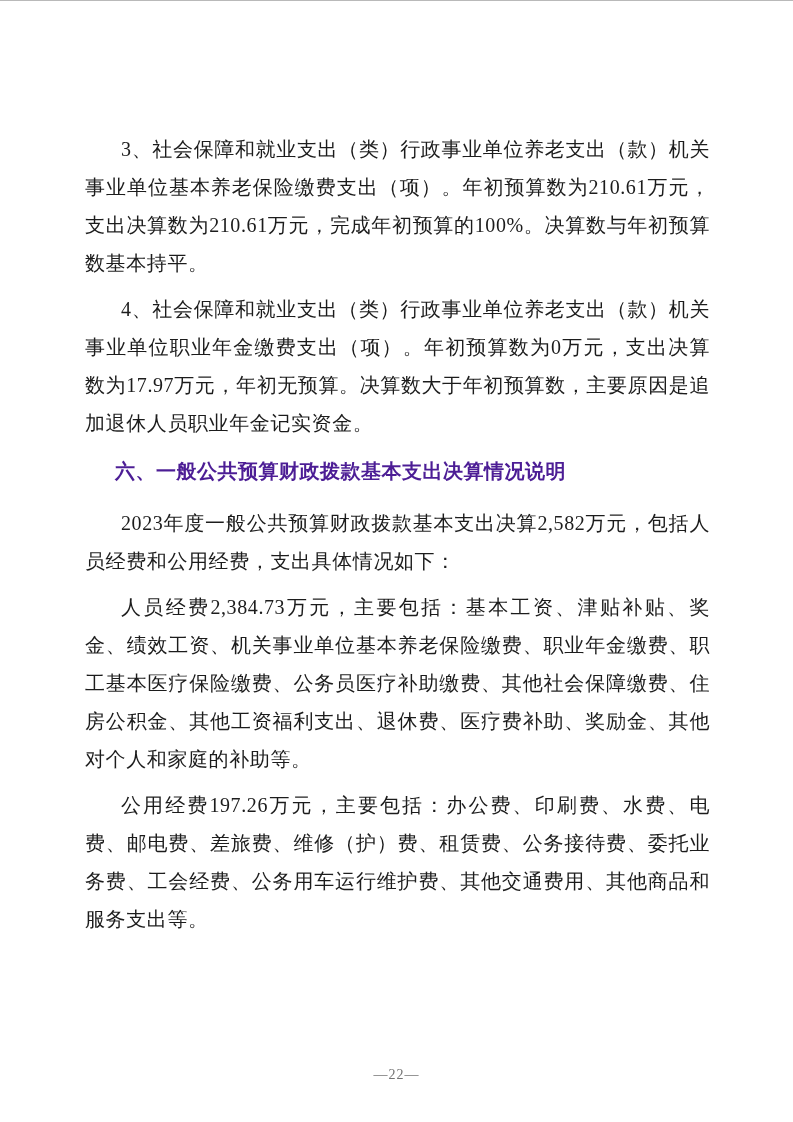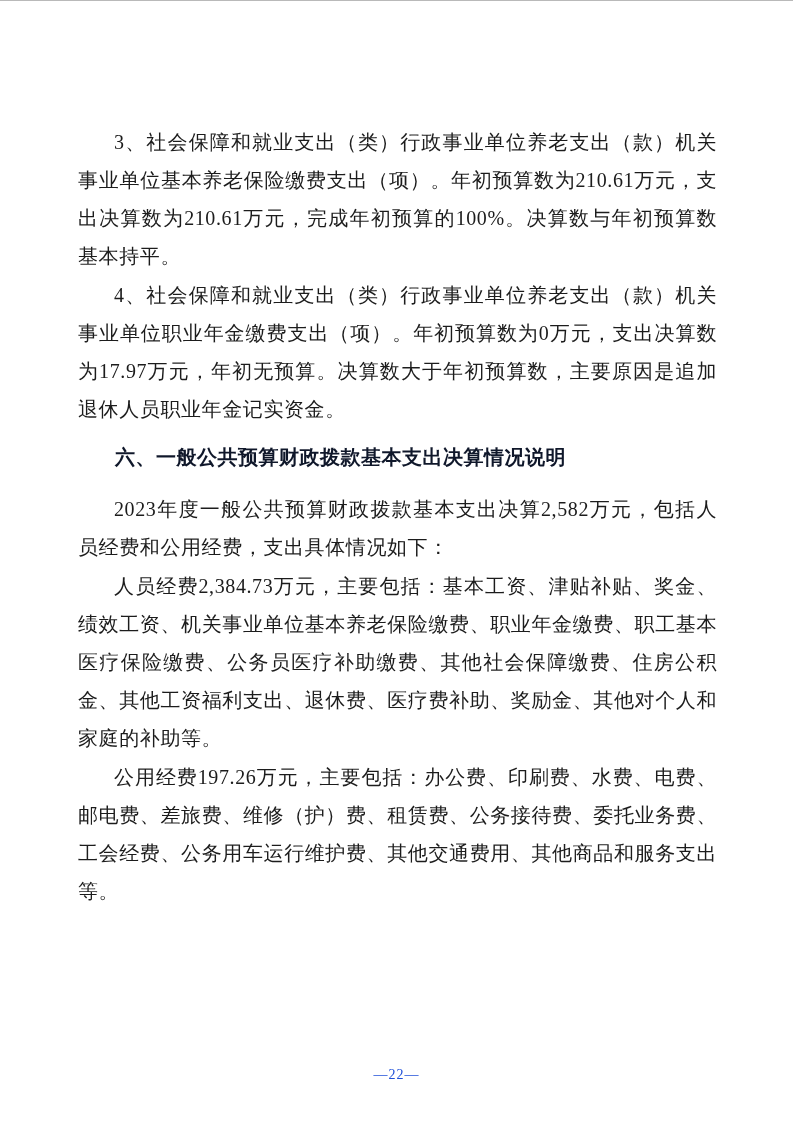--- a/index.html
+++ b/index.html
@@ -18,47 +18,47 @@
     color: #1c1c1c;
     overflow: hidden;
   }
   .content {
     position: absolute;
     left: 77px;
     top: 121px;
     width: 641px;
   }
   p.body {
-    margin: 1px;
+    margin: 8px;
     font-size: 20px;
     line-height: 38px;
     text-align: justify;
     text-justify: inter-character;
     text-indent: 36px;
     letter-spacing: 0.6px;
   }
   h2.heading {
     margin: 10px 0 14px 0;
     font-size: 20px;
     line-height: 38px;
     font-family: "Liberation Sans", "DejaVu Sans", sans-serif;
     font-weight: bold;
     text-indent: 38px;
     letter-spacing: 0.5px;
-    color: #0f172a;
+    color: #4c1d95;
   }
   .page-number {
     position: absolute;
     left: 0;
     right: 0;
     top: 1066px;
     text-align: center;
     font-size: 14px;
     letter-spacing: 1px;
-    color: #1d4ed8;
+    color: #737373;
   }
 </style>
 </head>
 <body>
 
 <div class="page">
   <div class="content">
     <p class="body">3、社会保障和就业支出（类）行政事业单位养老支出（款）机关事业单位基本养老保险缴费支出（项）。年初预算数为210.61万元，支出决算数为210.61万元，完成年初预算的100%。决算数与年初预算数基本持平。</p>
     <p class="body">4、社会保障和就业支出（类）行政事业单位养老支出（款）机关事业单位职业年金缴费支出（项）。年初预算数为0万元，支出决算数为17.97万元，年初无预算。决算数大于年初预算数，主要原因是追加退休人员职业年金记实资金。</p>
     <h2 class="heading">六、一般公共预算财政拨款基本支出决算情况说明</h2>

